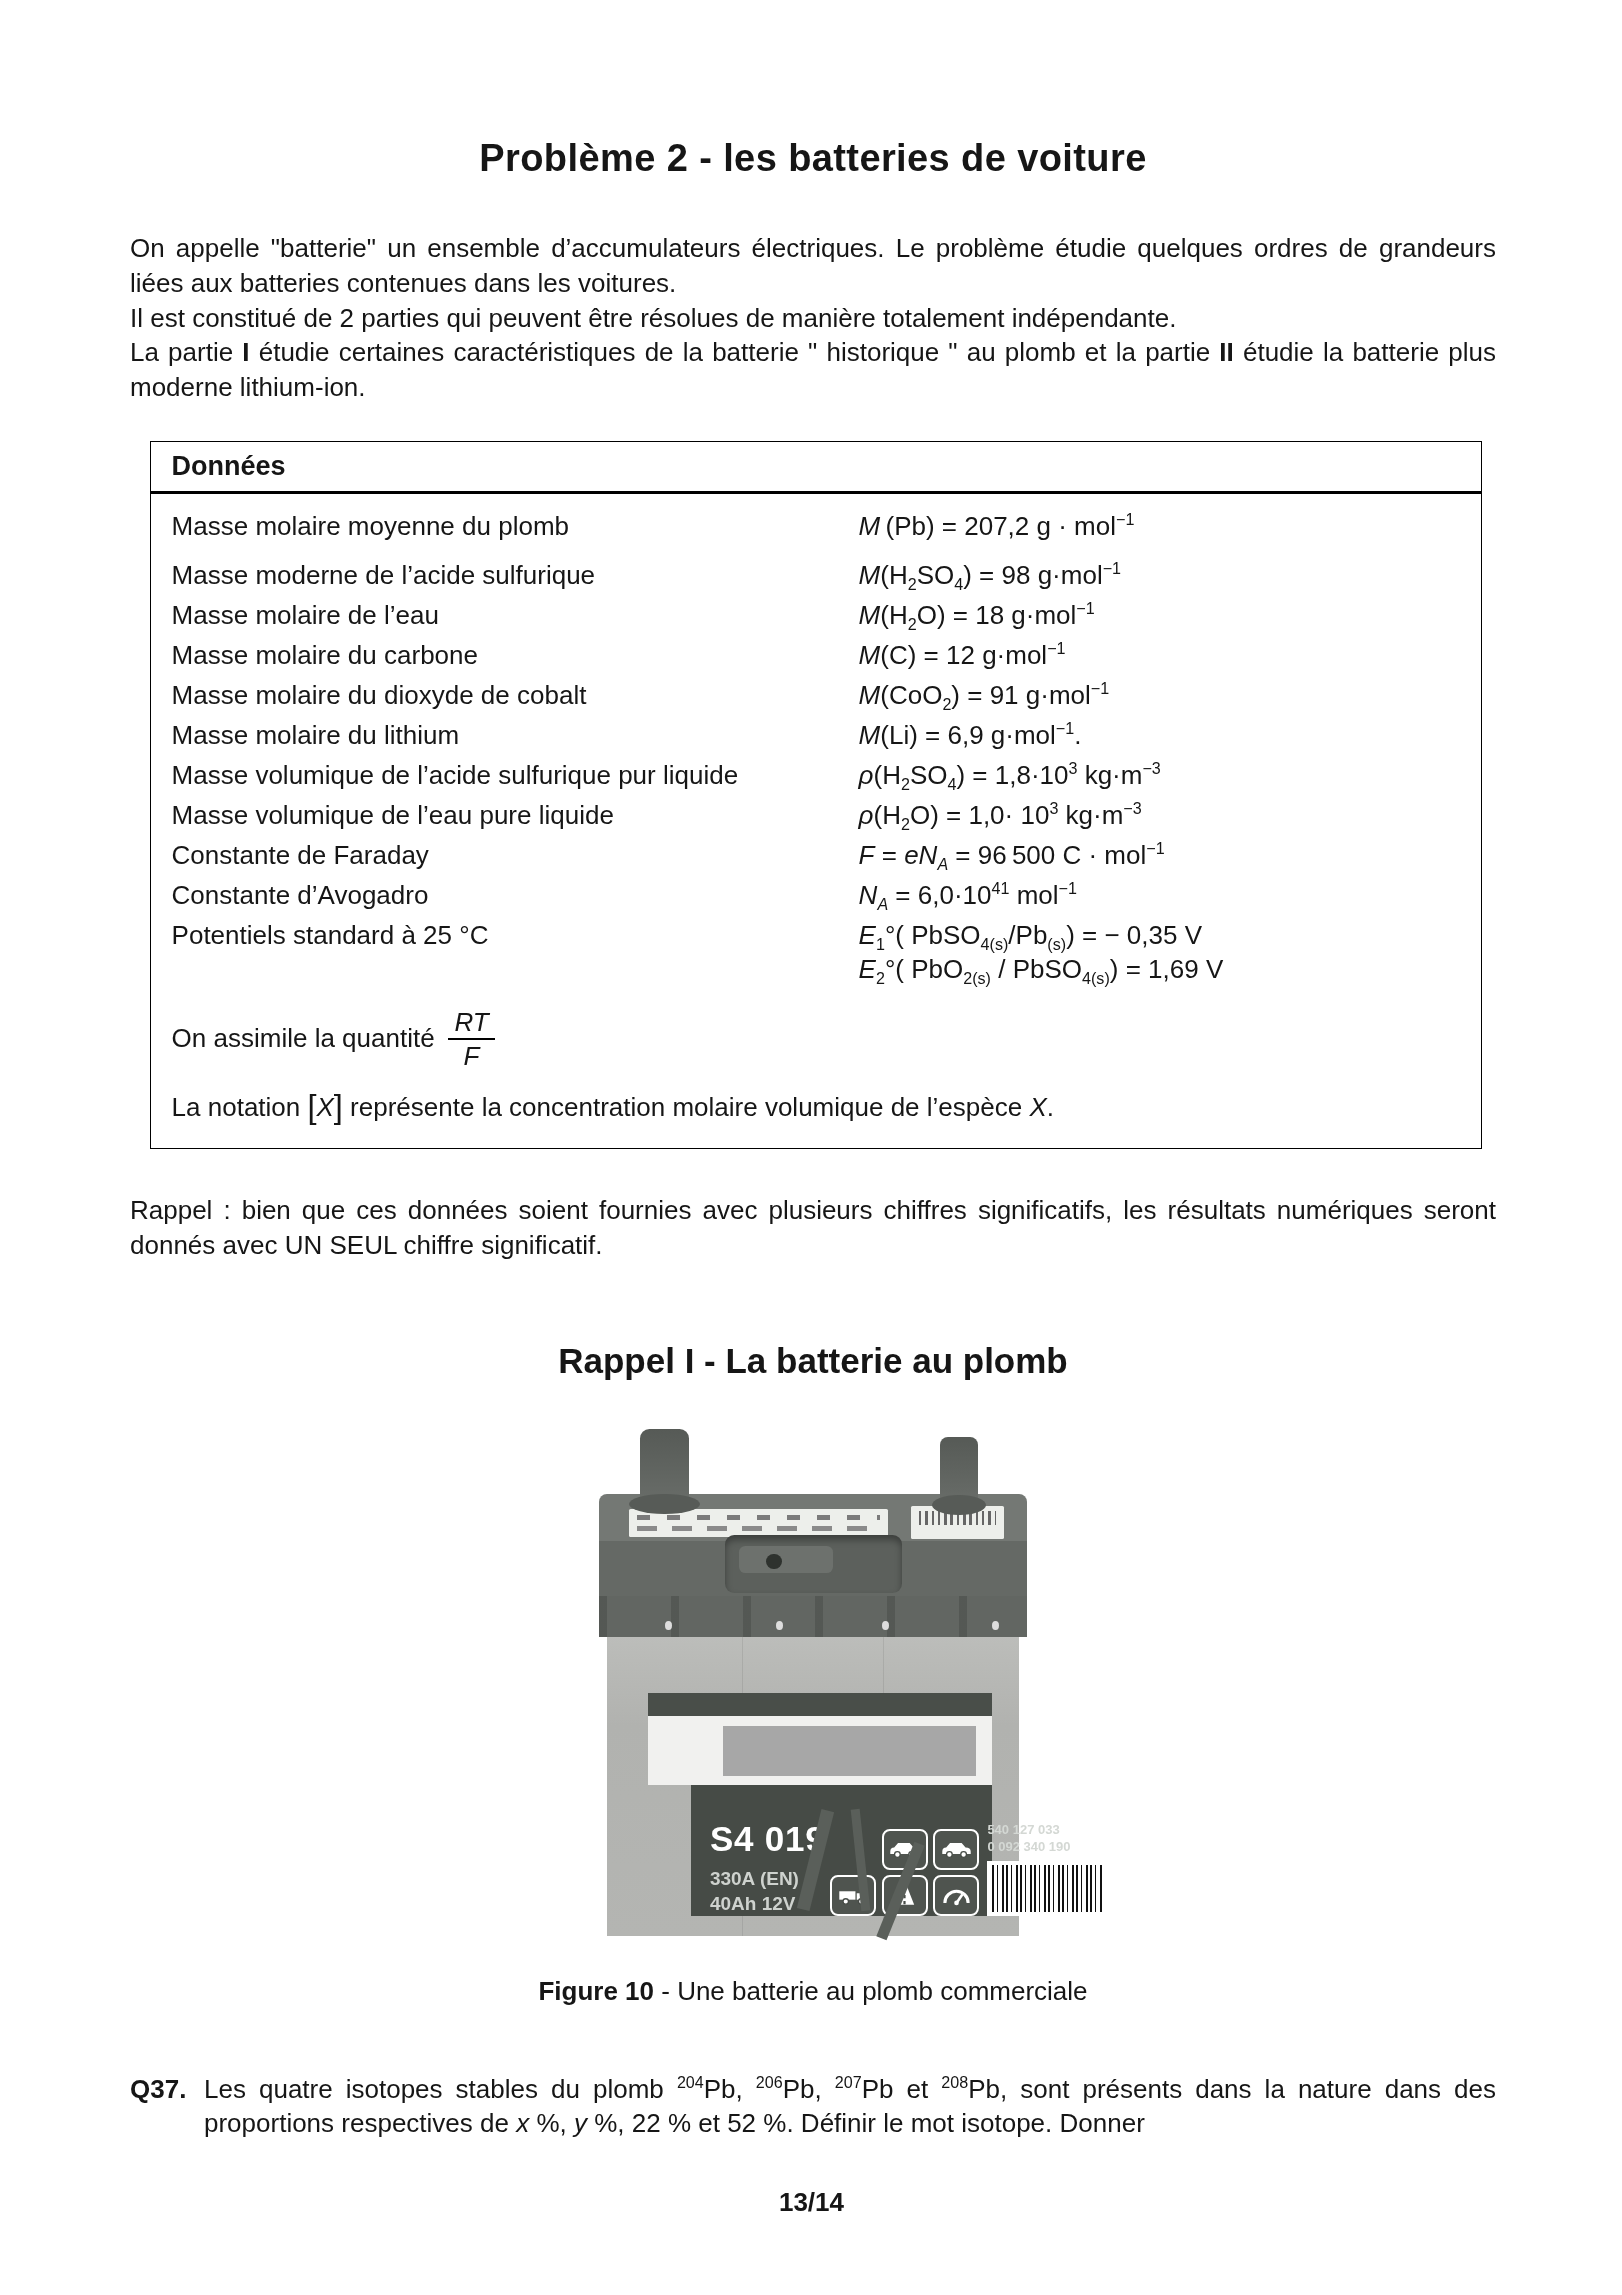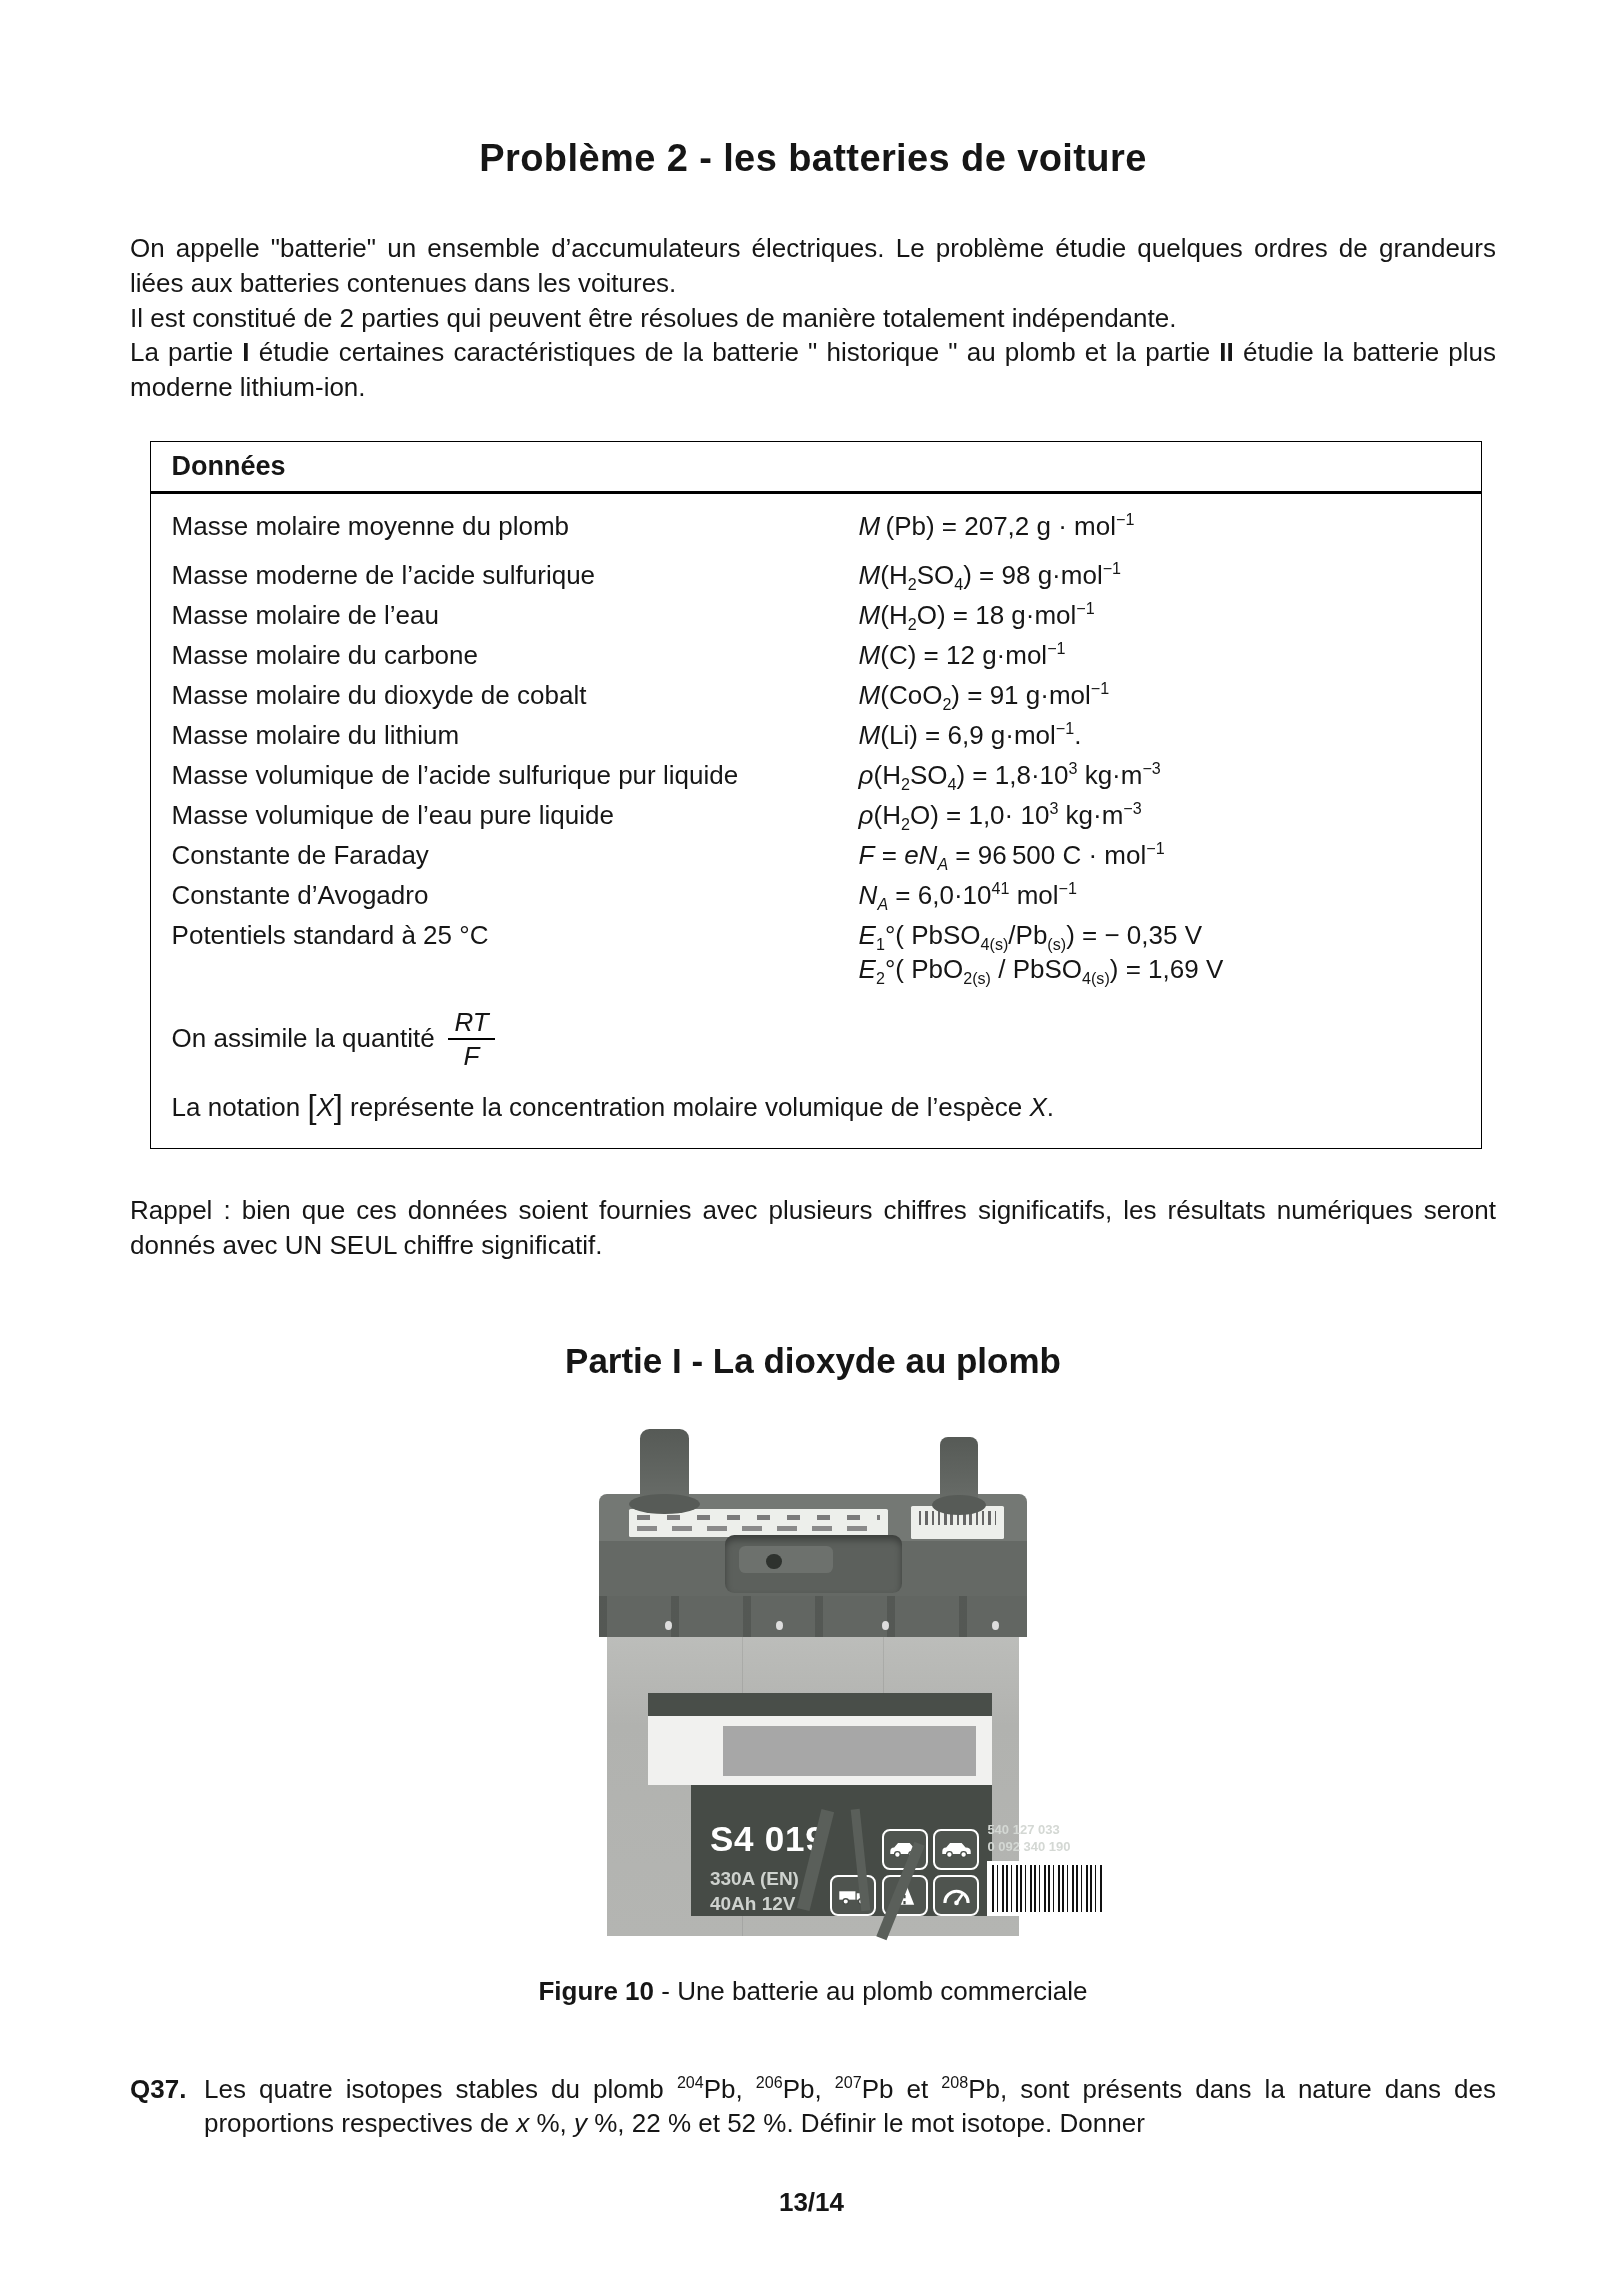--- a/index.html
+++ b/index.html
@@ -237,21 +237,21 @@
         <p class="note1">
           <span>On assimile la quantité</span>
           <span class="frac"><span class="num">RT</span><span class="den">F</span></span>
         </p>
         <p class="note2">La notation <span class="brk">[</span><i>X</i><span class="brk">]</span> représente la concentration molaire volumique de l’espèce <i>X</i>.</p>
       </div>
     </div>
 
     <p class="rappel">Rappel : bien que ces données soient fournies avec plusieurs chiffres significatifs, les résultats numériques seront donnés avec UN SEUL chiffre significatif.</p>
 
-    <h2 class="part-heading">Partie I - La dioxyde au plomb</h2>
+    <h2 class="part-heading">Rappel I - La batterie au plomb</h2>
 
 
     <div class="figure">
       <div class="battery">
         <div class="term term-l"></div>
         <div class="term term-r"></div>
         <div class="lid">
           <div class="lid-strip s1">
             <div class="marks m1"></div>
             <div class="marks m2"></div>

